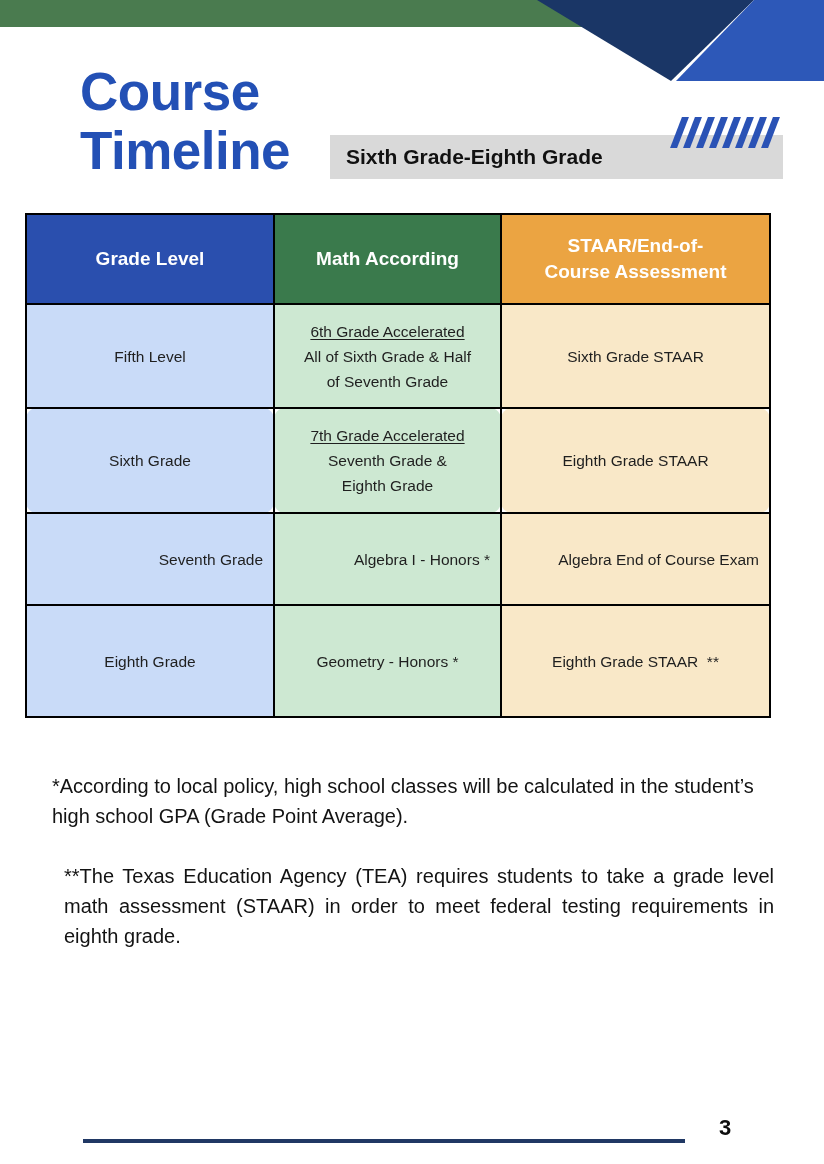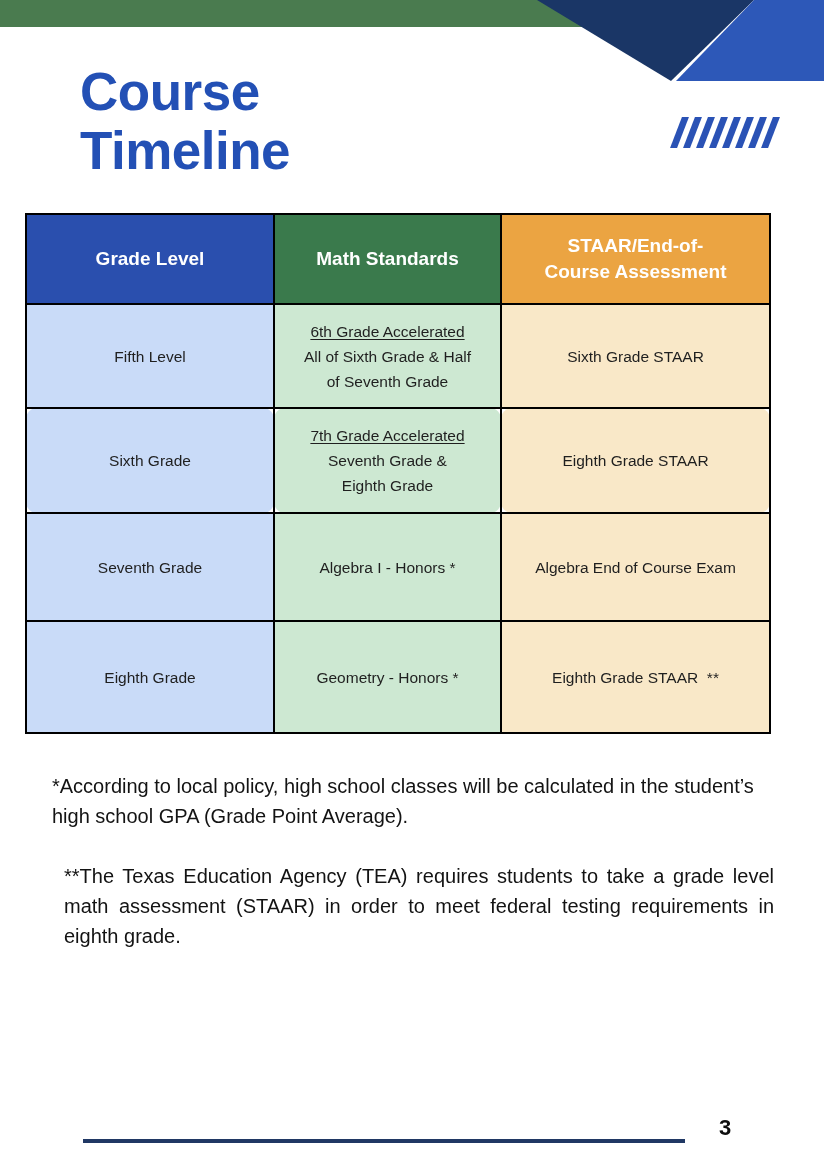--- a/index.html
+++ b/index.html
@@ -95,21 +95,21 @@
     font-size: 15.5px;
     color: var(--text_dark, #1f1f1f);
     line-height: 25px;
   }
   .td-grade  { background: var(--cell_blue,  #c9dbf8); }
   .td-std    { background: var(--cell_green, #cde8d2); }
   .td-assess { background: var(--cell_tan,   #f9e8c8); }
 
   tr.row-1 td { height: 104px; }
   tr.row-2 td { height: 105px; border-radius: 11px; }
-  tr.row-3 td { height: 108px; }
+  tr.row-3 td { height: 92px; text-align: right; }
   tr.row-4 td { height: 112px; }
 
   .std-underlined {
     text-decoration: underline;
     text-underline-offset: 2px;
   }
 
   
   .footnotes {
     position: absolute;
@@ -148,20 +148,23 @@
   <svg class="corner-svg" viewBox="0 0 824 82">
     <polygon points="537,0 754,0 671,81" fill="#1a3666"></polygon>
     <polygon points="754,0 824,0 824,81 676,81" fill="#2d58b8"></polygon>
   </svg>
 
   <div class="page-title">
     <div>Course</div>
     <div>Timeline</div>
   </div>
 
+  <div class="subtitle-box">
+    <span>Sixth Grade-Eighth Grade</span>
+  </div>
 
   <div class="hash-stripes">
     <div class="stripe"></div>
     <div class="stripe"></div>
     <div class="stripe"></div>
     <div class="stripe"></div>
     <div class="stripe"></div>
     <div class="stripe"></div>
     <div class="stripe"></div>
     <div class="stripe"></div>
@@ -173,21 +176,21 @@
       <col style="width:227px">
       <col style="width:269px">
     </colgroup>
     <thead>
       <tr>
         <th class="th-grade">
           <div>Grade Level</div>
           <div></div>
         </th>
         <th class="th-std">
-          <div>Math Standards</div>
+          <div>Math According</div>
           <div></div>
         </th>
         <th class="th-assess">
           <div>STAAR/End-of-</div>
           <div>Course Assessment</div>
         </th>
       </tr>
     </thead>
     <tbody>
       <tr class="row-1">

